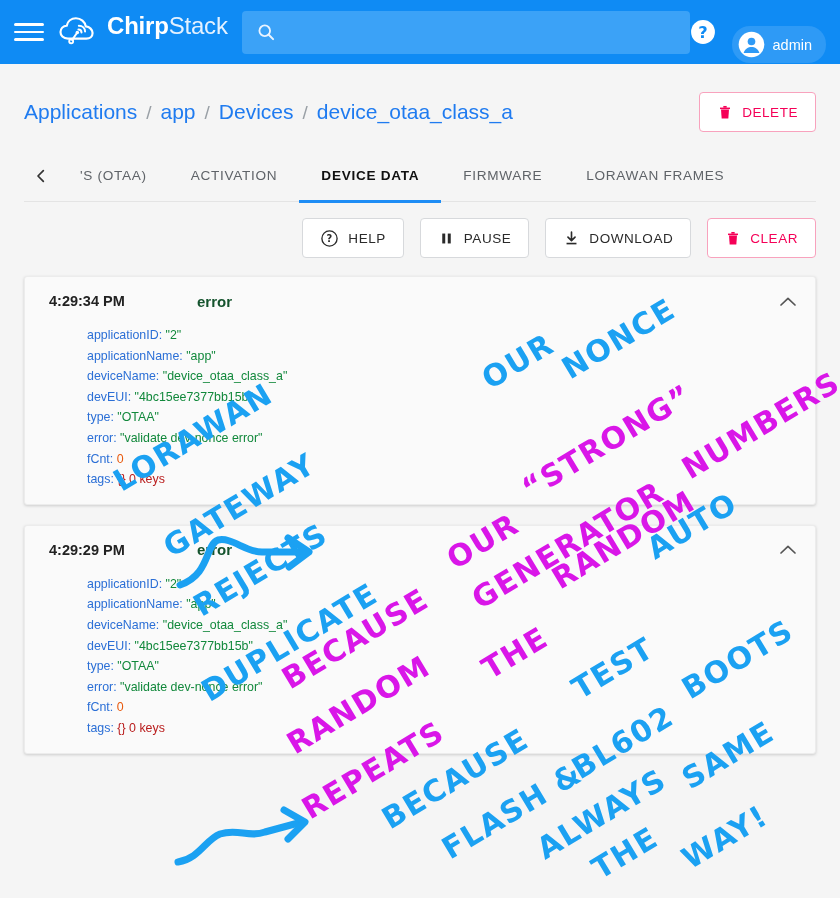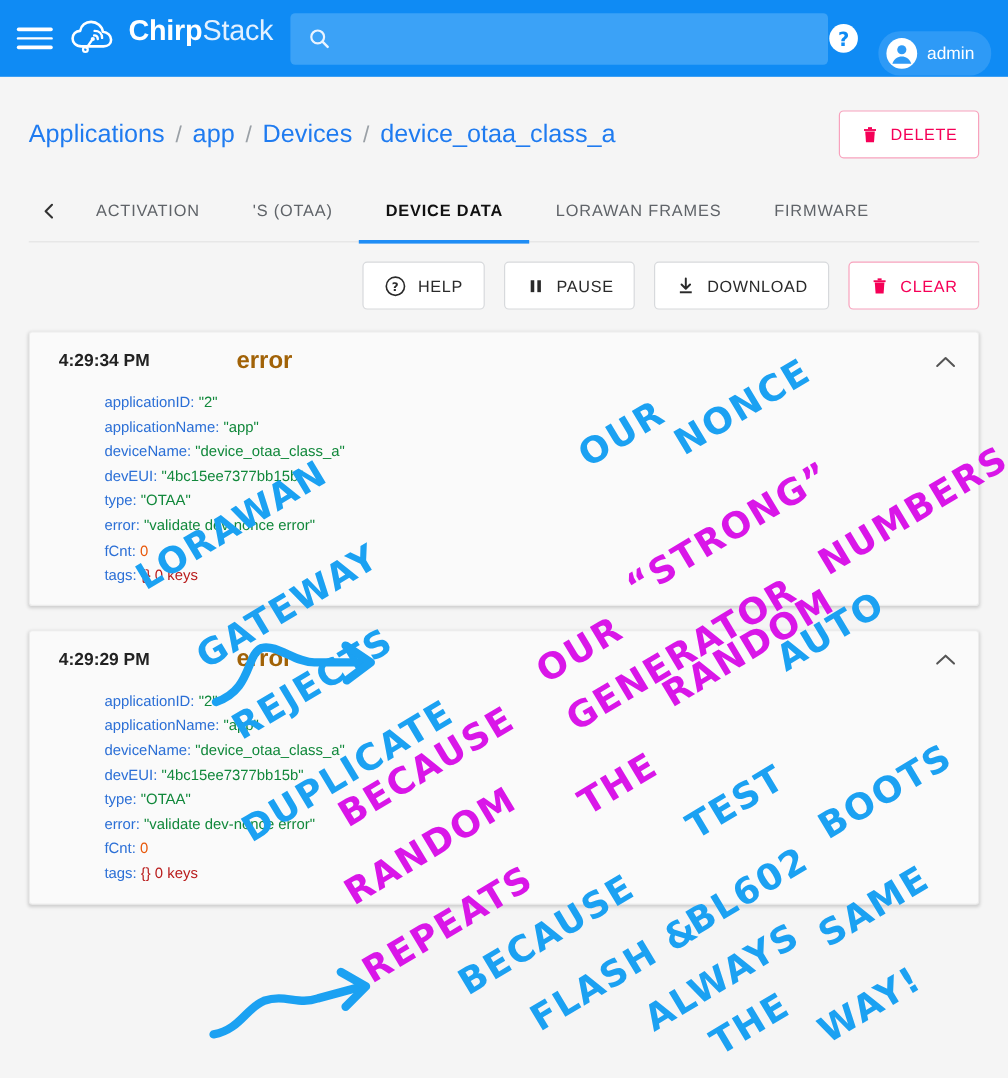--- a/index.html
+++ b/index.html
@@ -73,21 +73,21 @@
   .actions { display: flex; justify-content: flex-end; gap: 16px; padding: 16px 0 18px; }
 
   
   .card {
     background: #fafafa; border: 1px solid #ececec; border-radius: 3px;
     box-shadow: 0 1px 3px rgba(0,0,0,.17); margin-bottom: 20px; position: relative;
     padding: 0 0 14px 0;
   }
   .card-head { display: flex; align-items: center; height: 48px; padding: 0 16px 0 24px; font-weight: bold; }
   .c-time { font-size: 14.5px; color: #222; width: 148px; }
-  .c-kind { font-size: 20px; color: #a16207; text-align: right; }
+  .c-kind { font-size: 15px; color: #14532d; text-align: right; }
   .chev { margin-left: auto; cursor: pointer; width: 22px; height: 22px;
     display: flex; align-items: center; justify-content: center; }
   .kv { padding: 0 0 0 62px; }
   .kv .row { font-size: 12.4px; line-height: 20.6px; white-space: nowrap; }
   .kv .k { color: #2b6fd6; }
   .kv .s { color: #11883b; }
   .kv .n { color: #e8590c; }
   .kv .d { color: #b91c1c; text-align: center; }
 
   
@@ -171,25 +171,25 @@
         </button>
       </div>
     </div>
 
     <div class="tabbar">
       <div class="tab-back">
         <svg width="16" height="16" viewBox="0 0 24 24">
           <path d="M15.5 4 L7.5 12 L15.5 20" fill="none" stroke="#333" stroke-width="2.6" stroke-linecap="round" stroke-linejoin="round"></path>
         </svg>
       </div>
+      <div class="tab">'S (OTAA)</div>
       <div class="tab">ACTIVATION</div>
-      <div class="tab">'S (OTAA)</div>
       <div class="tab active">DEVICE DATA</div>
+      <div class="tab">FIRMWARE</div>
       <div class="tab">LORAWAN FRAMES</div>
-      <div class="tab">FIRMWARE</div>
     </div>
 
     <div class="actions">
       <button class="btn">
         <svg width="19" height="19" viewBox="0 0 24 24">
           <circle cx="12" cy="12" r="9.6" fill="none" stroke="#2a2a2a" stroke-width="1.7"></circle>
           <text x="12" y="16.6" text-anchor="middle" font-size="12.5" font-weight="700" fill="#2a2a2a" font-family="DejaVu Sans, sans-serif">?</text>
         </svg>
         <span>HELP</span>
       </button>

